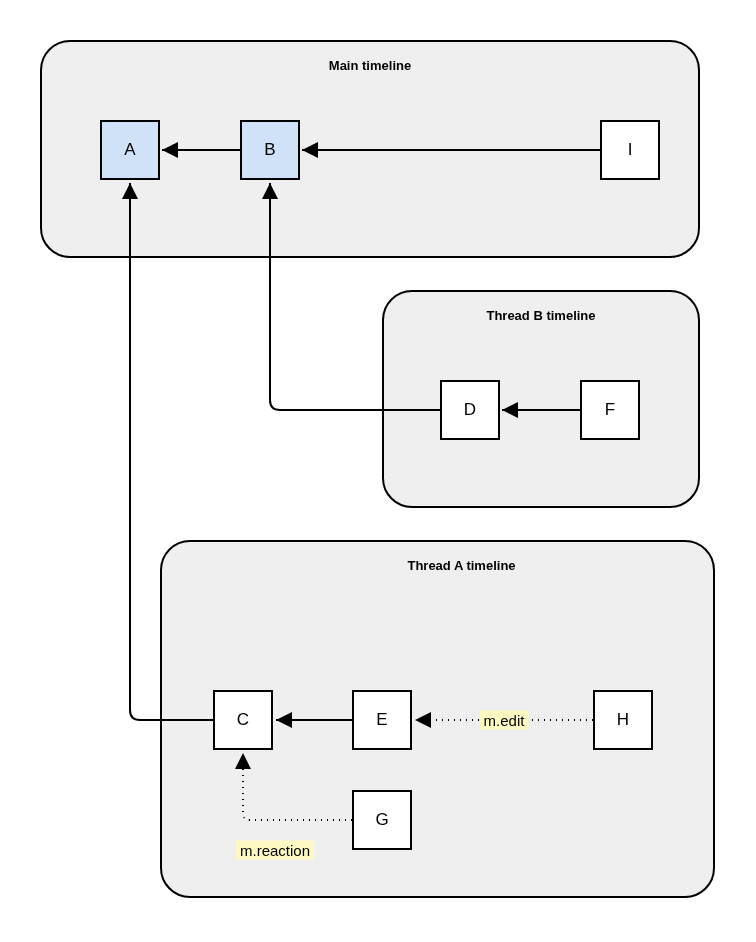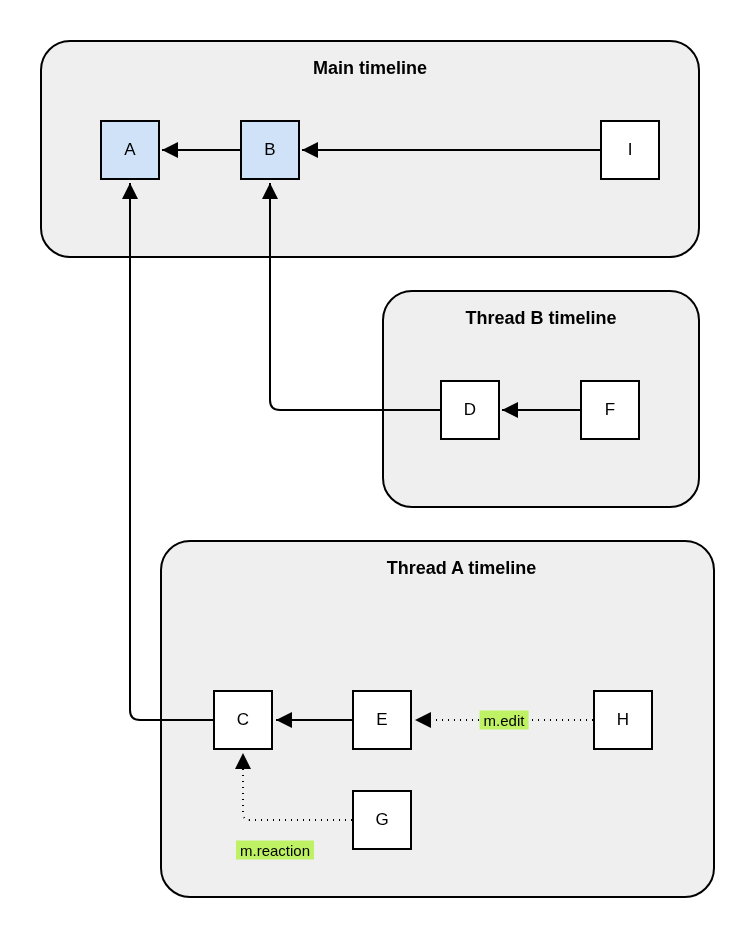--- a/index.html
+++ b/index.html
@@ -17,21 +17,21 @@
     background: #efefef;
     border: 2px solid #000000;
     border-radius: 30px;
     box-sizing: border-box;
     z-index: 0;
   }
   .container-title {
     display: block;
     text-align: center;
     font-weight: bold;
-    font-size: 18px;
+    font-size: 13px;
     padding-top: 16px;
     color: #000000;
   }
   .edges {
     position: absolute;
     left: 0; top: 0;
     width: 756px; height: 942px;
     z-index: 1;
     pointer-events: none;
   }
@@ -44,21 +44,21 @@
     display: flex;
     align-items: center;
     justify-content: center;
     font-size: 17px;
     z-index: 2;
   }
   .node.highlight { background: #cfe2f7; }
   .edge-label {
     position: absolute;
     transform: translate(-50%, -50%);
-    background: #bef264;
+    background: #fef9c3;
     padding: 1px 4px;
     font-size: 15px;
     white-space: nowrap;
     z-index: 3;
   }
   
   #node-a { left: 100px; top: 120px; }
   #node-b { left: 240px; top: 120px; }
   #node-i { left: 600px; top: 120px; }
   #node-d { left: 440px; top: 380px; }

